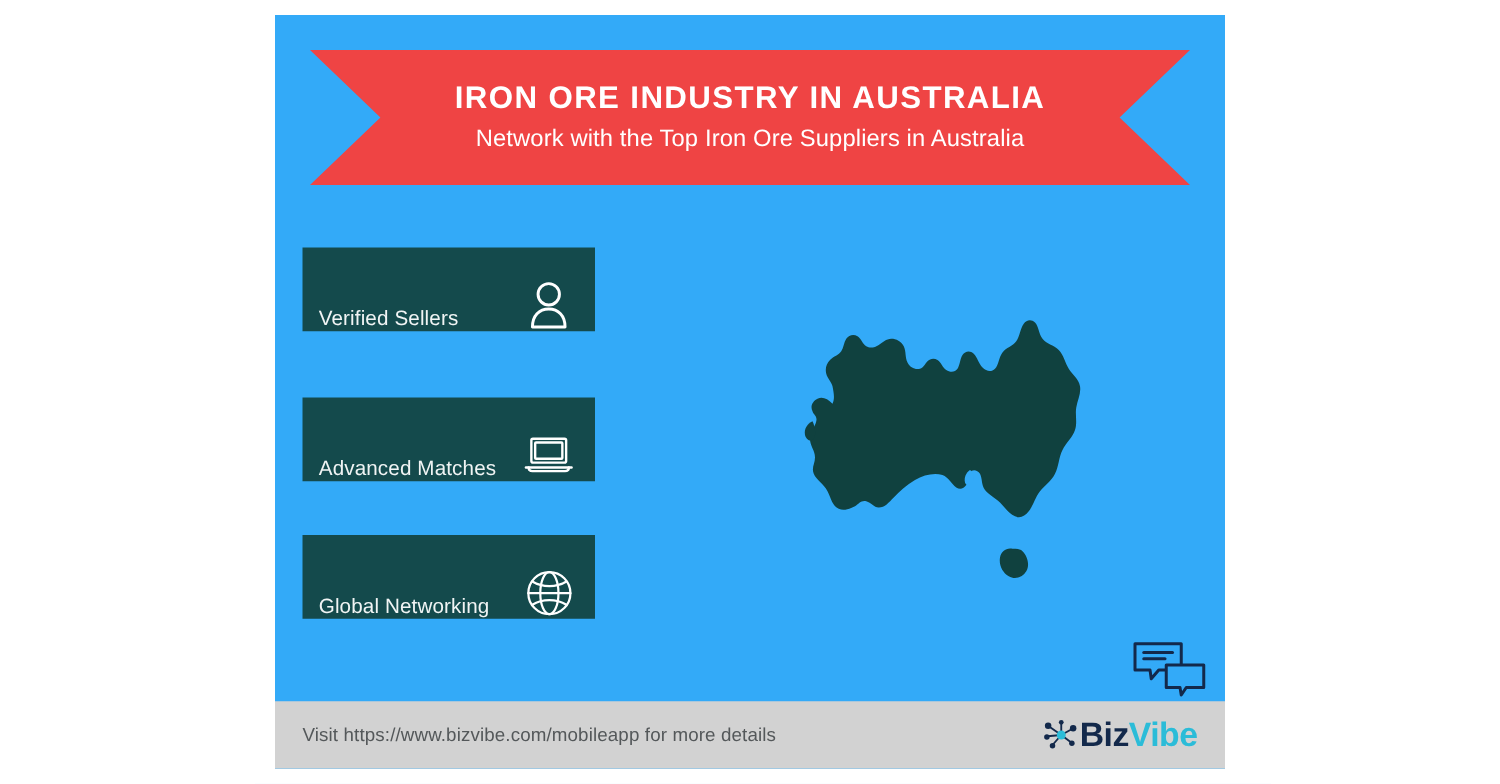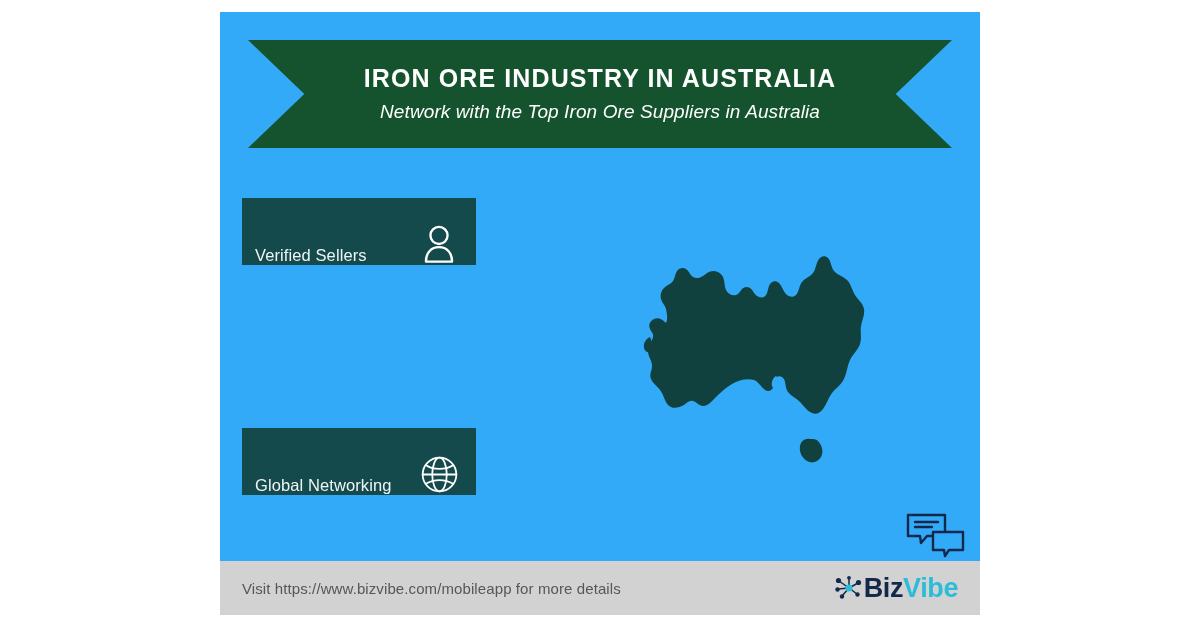--- a/index.html
+++ b/index.html
@@ -32,21 +32,21 @@
     overflow: hidden;
   }
 
   
   .ribbon {
     position: absolute;
     left: 28px;
     top: 28px;
     width: 704px;
     height: 108px;
-    background: #14532d;
+    background: #ef4444;
     -webkit-clip-path: polygon(0% 0%, 100% 0%, 92% 50%, 100% 100%, 0% 100%, 8% 50%);
     clip-path: polygon(0% 0%, 100% 0%, 92% 50%, 100% 100%, 0% 100%, 8% 50%);
     display: flex;
     flex-direction: column;
     align-items: center;
     justify-content: center;
   }
   .ribbon-title {
     color: #ffffff;
     font-size: 25px;
@@ -56,21 +56,20 @@
     text-align: center;
     margin-bottom: 9px;
   }
   .ribbon-subtitle {
     color: #ffffff;
     font-size: 19px;
     font-weight: normal;
     letter-spacing: 0.1px;
     line-height: 1.1;
     text-align: center;
-    font-style: italic;
   }
 
   
   .feature {
     position: absolute;
     left: 22px;
     width: 234px;
     height: 67px;
     background: #144a4c;
     display: flex;
@@ -172,20 +171,31 @@
     <div class="feature feature-1">
       <span class="feature-label">Verified Sellers</span>
       <span class="feature-icon">
         <svg viewBox="0 0 40 44" width="36" height="40" fill="none" stroke="#ffffff" stroke-width="2.6" stroke-linecap="round" stroke-linejoin="round">
           <circle cx="20" cy="12.5" r="9.5"></circle>
           <path d="M5.5 41.5 C5.5 31.5 11.5 25.5 20 25.5 C28.5 25.5 34.5 31.5 34.5 41.5 Z"></path>
         </svg>
       </span>
     </div>
 
+    <div class="feature feature-2">
+      <span class="feature-label">Advanced Matches</span>
+      <span class="feature-icon">
+        <svg viewBox="0 0 46 36" width="40" height="32" fill="none" stroke="#ffffff" stroke-width="2.2" stroke-linecap="round" stroke-linejoin="round">
+          <rect x="7" y="3" width="32" height="22" rx="1.5"></rect>
+          <rect x="10.5" y="6.5" width="25" height="15" rx="0.8"></rect>
+          <path d="M2 29.5 H44"></path>
+          <path d="M4.5 29.5 C4.5 31.5 6 32.8 8 32.8 H38 C40 32.8 41.5 31.5 41.5 29.5"></path>
+        </svg>
+      </span>
+    </div>
 
     <div class="feature feature-3">
       <span class="feature-label">Global Networking</span>
       <span class="feature-icon">
         <svg viewBox="0 0 44 44" width="39" height="39" fill="none" stroke="#ffffff" stroke-width="2" stroke-linecap="round">
           <circle cx="22" cy="22" r="19"></circle>
           <ellipse cx="22" cy="22" rx="8.2" ry="19"></ellipse>
           <path d="M3 22 H41"></path>
           <path d="M6.6 11.5 C11 14.2 16.2 15.7 22 15.7 C27.8 15.7 33 14.2 37.4 11.5"></path>
           <path d="M6.6 32.5 C11 29.8 16.2 28.3 22 28.3 C27.8 28.3 33 29.8 37.4 32.5"></path>

